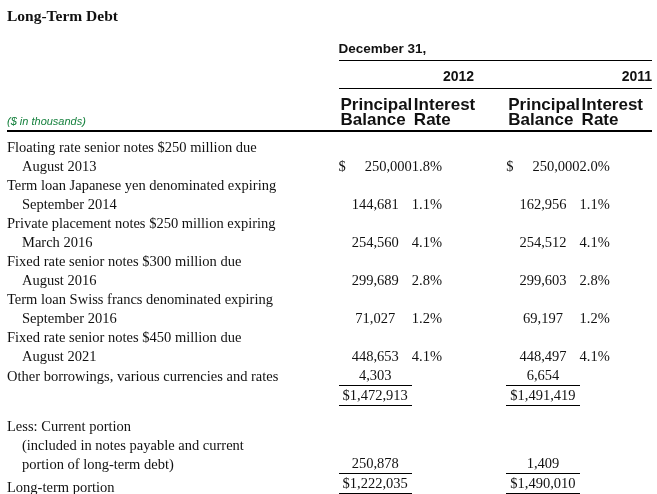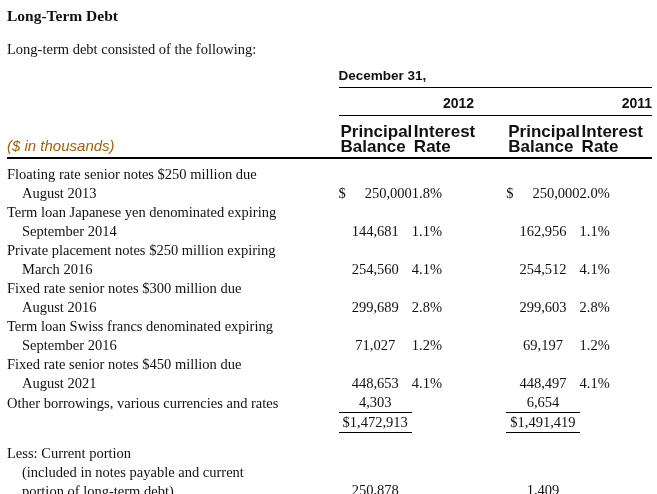--- a/index.html
+++ b/index.html
@@ -49,22 +49,22 @@
   .rule-b { border-bottom: 1px solid #000; }
 
   .col-hdr {
     font-family: "Liberation Sans", sans-serif;
     font-weight: bold; font-size: 17px; line-height: 15px;
     text-align: left;
     padding: 8px 2px 3px 2px;
   }
   .units {
     font-family: "Liberation Sans", sans-serif;
-    font-style: italic; font-size: 15px;
-    color: #a16207;
+    font-style: italic; font-size: 11px;
+    color: #15803d;
     padding-bottom: 3px;
   }
   .thick-b { border-bottom: 2.5px solid #000; }
 
   tbody td { font-size: 14.5px; line-height: 19px; }
   tbody tr.item-row > td { padding-top: 0; }
   tbody tr:first-child > td { padding-top: 6px; }
 
   td.lbl .cont { padding-left: 15px; }
 
@@ -79,21 +79,20 @@
 
   td.rate { padding-right: 4px; }
 
   tr.spacer-row td { height: 11px; }
 </style>
 </head>
 <body>
 
 <div class="page">
   <div class="title">Long-Term Debt</div>
-  <div class="subtitle">Long-term debt consisted of the following:</div>
 
   <table class="debt">
     <colgroup>
       <col class="c-label">
         <col class="c-bal">
         <col class="c-rate">
       <col class="c-gap">
         <col class="c-bal2">
         <col class="c-rate2">
     </colgroup>

